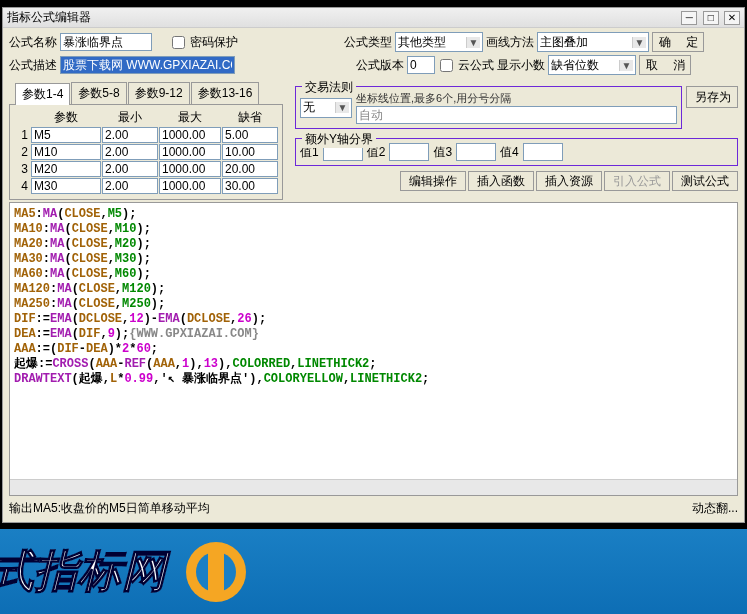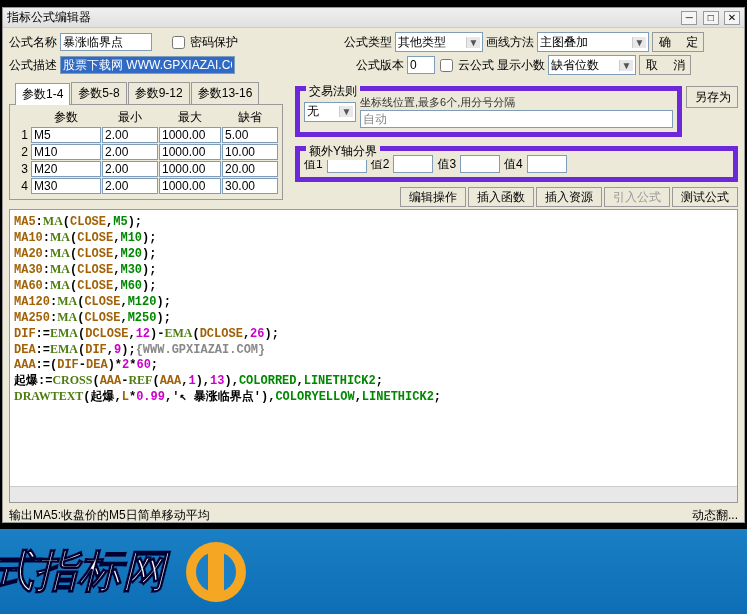--- a/index.html
+++ b/index.html
@@ -23,27 +23,27 @@
 .tab { border: 1px solid #999; border-bottom: none; background: #ece9d8; padding: 2px 6px; margin-right: 1px; cursor: pointer; font-size: 12px; }
 .tab.active { background: #fff; position: relative; top: 1px; }
 .mid { display: flex; padding: 0 6px; gap: 12px; }
 .params { border: 1px solid #999; background: #ece9d8; padding: 4px; }
 .phdr { display: grid; grid-template-columns: 16px 70px 56px 62px 56px; gap: 1px; margin-bottom: 1px; }
 .phdr div { text-align: center; font-size: 12px; }
 .prow { display: grid; grid-template-columns: 16px 70px 56px 62px 56px; gap: 1px; margin-bottom: 1px; align-items: center; }
 .prow .n { text-align: right; padding-right: 2px; }
 .prow input { height: 16px; border: 1px solid #7f9db9; padding: 0 2px; font-size: 12px; font-family: inherit; width: 100%; }
 .right { flex: 1; display: flex; flex-direction: column; gap: 3px; }
-.fieldset { border: 5px solid #6d28d9; padding: 4px; position: relative; margin-top: 6px; }
+.fieldset { border: 1px solid #6d28d9; padding: 4px; position: relative; margin-top: 6px; }
 .fieldset .legend { position: absolute; top: -8px; left: 6px; background: #ece9d8; padding: 0 3px; font-size: 12px; }
 .btnrow { display: flex; gap: 2px; justify-content: flex-end; margin-top: 2px; }
 .code { background: #fff; border: 1px solid #999; margin: 2px 6px; height: 294px; padding: 4px; overflow: auto; font-family: "Courier New", monospace; font-size: 12px; font-weight: bold; line-height: 15px; white-space: pre; position: relative; }
 .code .sb { position: absolute; bottom: 0; left: 0; right: 0; height: 16px; background: #e8e8e8; border-top: 1px solid #ccc; }
 .c-kw { color: #a16207; }
-.c-fn { color: #4d7c0f; font-family: Liberation Serif, serif; }
+.c-fn { color: #a21caf; }
 .c-num { color: #cc00cc; }
 .c-gr { color: #008800; }
 .c-cm { color: #888; }
 .status { padding: 2px 6px; font-size: 12px; display: flex; }
 .status .r { margin-left: auto; }
 .banner { position: absolute; bottom: 0; left: 0; width: 747px; height: 85px; background: linear-gradient(#1a7fc4,#0d6eb5); display: flex; align-items: center; }
 .banner .cn { color: #fff; font-size: 44px; font-weight: bold; font-style: italic; margin-left: -10px; -webkit-text-stroke: 1px #003; }
 .banner .logo { width: 60px; height: 60px; background: #f5a623; border-radius: 50%; margin: 0 20px; display: flex; align-items: center; justify-content: center; position: relative; }
 .banner .logo::before { content: ""; width: 40px; height: 40px; background: #1a7fc4; border-radius: 50%; position: absolute; }
 .banner .logo::after { content: ""; width: 16px; height: 40px; background: #f5a623; position: absolute; }

